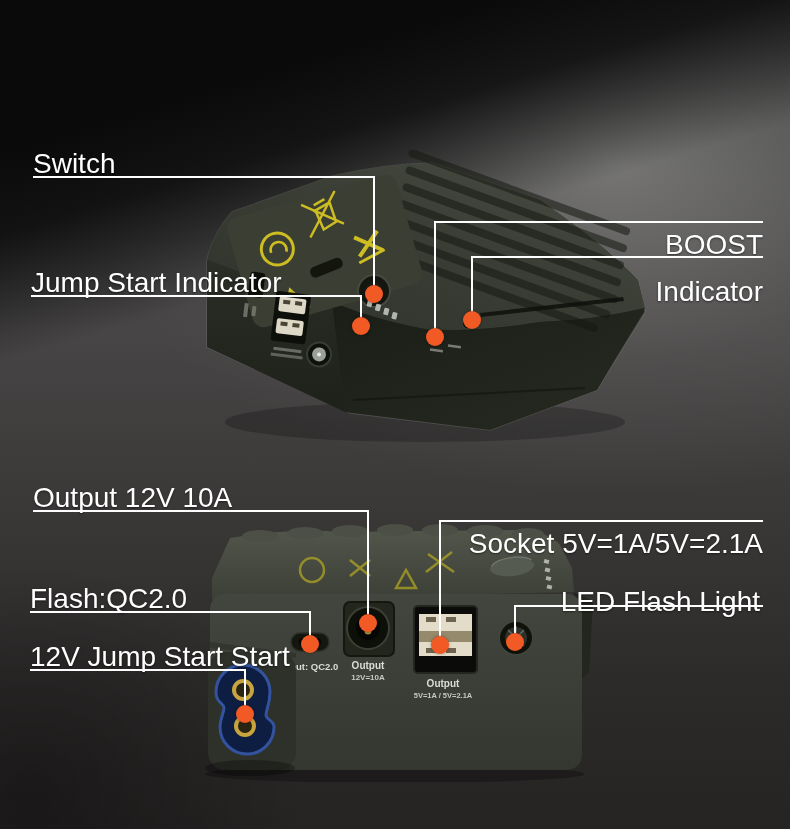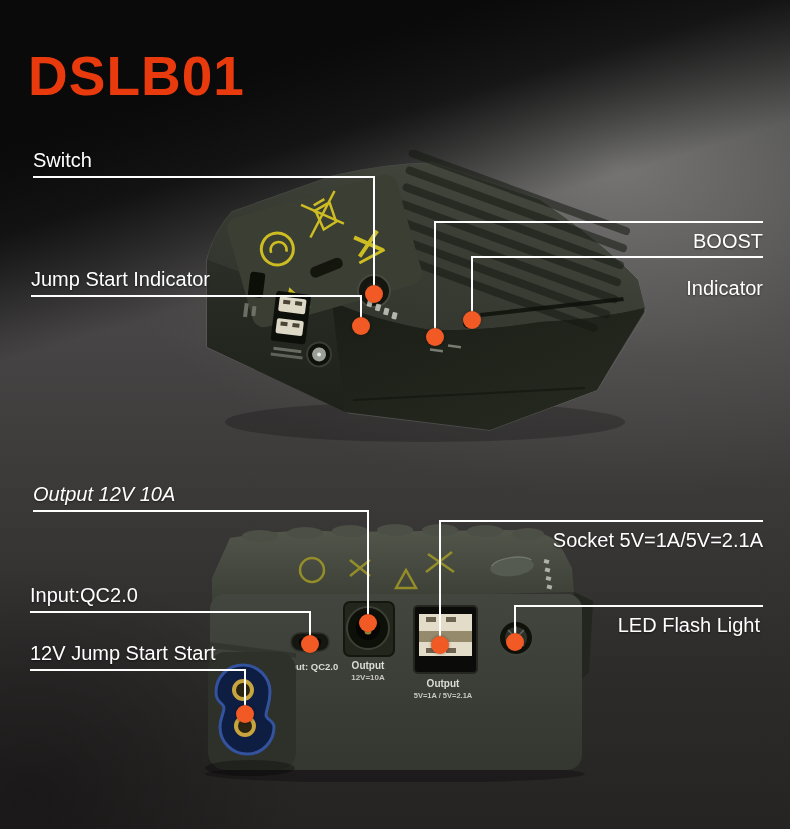--- a/index.html
+++ b/index.html
@@ -10,21 +10,21 @@
       linear-gradient(163deg,#0a0a0a 14%,rgba(10,10,10,.85) 22%,rgba(10,10,10,0) 34%),
       radial-gradient(50% 40% at 4% 96%,rgba(0,0,0,.35),rgba(0,0,0,0) 70%),
       radial-gradient(95% 55% at 78% 20%,rgba(168,168,166,.5) 0%,rgba(120,120,118,.22) 42%,rgba(0,0,0,0) 72%),
       linear-gradient(180deg,#3c3c3c 0%,#474545 40%,#3a3737 62%,#2d2a2a 82%,#262323 100%);
   }
   .title{
     position:absolute;left:28px;top:44px;
     font-size:55px;font-weight:700;letter-spacing:1px;color:#e93a0d;
   }
   .co-label{
-    position:absolute;color:#ffffff;font-size:20px;line-height:1.1;white-space:nowrap;
+    position:absolute;color:#ffffff;font-size:28px;line-height:1.1;white-space:nowrap;
     text-shadow:0 1px 2px rgba(0,0,0,.5);
   }
   .co-label.right{text-align:right;margin-top:36px;}
   .co-hline{position:absolute;height:2px;background:#ffffff;}
   .co-vline{position:absolute;width:2px;background:#ffffff;}
   .co-dot{
     position:absolute;width:18px;height:18px;border-radius:50%;
     background:#f15a24;box-shadow:0 0 3px rgba(0,0,0,.4);
   }
   svg{position:absolute;}
@@ -216,21 +216,20 @@
 
     <g>
       <rect x="8" y="130" width="88" height="118" rx="18" fill="#2e312a"></rect>
       <ellipse cx="50" cy="246" rx="45" ry="8" fill="#000" opacity=".3"></ellipse>
       <path d="M43,143 C58,143 70,155 70,170 C70,182 66,188 66,193 C66,198 74,198 74,205 C74,220 62,232 47,232 C32,232 20,220 20,205 C20,196 24,191 24,186 C24,180 16,182 16,170 C16,155 28,143 43,143 Z" fill="#0e1d42" stroke="#33539e" stroke-width="3"></path>
       <circle cx="43" cy="168" r="9" fill="#2a2413" stroke="#c9a53e" stroke-width="4"></circle>
       <circle cx="45" cy="204" r="9" fill="#2a2413" stroke="#c9a53e" stroke-width="4"></circle>
     </g>
   </svg>
 
-  <div class="title">DSLB01</div>
 
   <div>
     <div class="co-label" style="left:33px;top:149px;">Switch</div>
     <div class="co-hline" style="left:33px;top:176px;width:342px;"></div>
     <div class="co-vline" style="left:373px;top:176px;height:113px;"></div>
     <div class="co-dot" style="left:365px;top:285px;"></div>
   </div>
 
   <div>
     <div class="co-label" style="left:31px;top:268px;text-align:right;">Jump Start Indicator</div>
@@ -247,42 +246,42 @@
   </div>
 
   <div>
     <div class="co-label right" style="right:27px;top:241px;">Indicator</div>
     <div class="co-hline" style="left:471px;top:256px;width:292px;"></div>
     <div class="co-vline" style="left:471px;top:256px;height:57px;"></div>
     <div class="co-dot" style="left:463px;top:311px;"></div>
   </div>
 
   <div>
-    <div class="co-label" style="left:33px;top:483px;font-style:italic;">Output 12V 10A</div>
+    <div class="co-label" style="left:33px;top:483px;">Output 12V 10A</div>
     <div class="co-hline" style="left:33px;top:510px;width:336px;"></div>
     <div class="co-vline" style="left:367px;top:510px;height:106px;"></div>
     <div class="co-dot" style="left:359px;top:614px;"></div>
   </div>
 
   <div>
     <div class="co-label right" style="right:27px;top:493px;">Socket 5V=1A/5V=2.1A</div>
     <div class="co-hline" style="left:439px;top:520px;width:324px;"></div>
     <div class="co-vline" style="left:439px;top:520px;height:118px;"></div>
     <div class="co-dot" style="left:431px;top:636px;"></div>
   </div>
 
   <div>
-    <div class="co-label" style="left:30px;top:584px;">Input:QC2.0</div>
+    <div class="co-label" style="left:30px;top:584px;">Flash:QC2.0</div>
     <div class="co-hline" style="left:30px;top:611px;width:281px;"></div>
     <div class="co-vline" style="left:309px;top:611px;height:27px;"></div>
     <div class="co-dot" style="left:301px;top:635px;"></div>
   </div>
 
   <div>
-    <div class="co-label right" style="right:30px;top:578px;">LED Flash Light</div>
+    <div class="co-label right" style="right:30px;top:551px;">LED Flash Light</div>
     <div class="co-hline" style="left:514px;top:605px;width:249px;"></div>
     <div class="co-vline" style="left:514px;top:605px;height:31px;"></div>
     <div class="co-dot" style="left:506px;top:633px;"></div>
   </div>
 
   <div>
     <div class="co-label" style="left:30px;top:642px;">12V Jump Start Start</div>
     <div class="co-hline" style="left:30px;top:669px;width:216px;"></div>
     <div class="co-vline" style="left:244px;top:669px;height:39px;"></div>
     <div class="co-dot" style="left:236px;top:705px;"></div>

